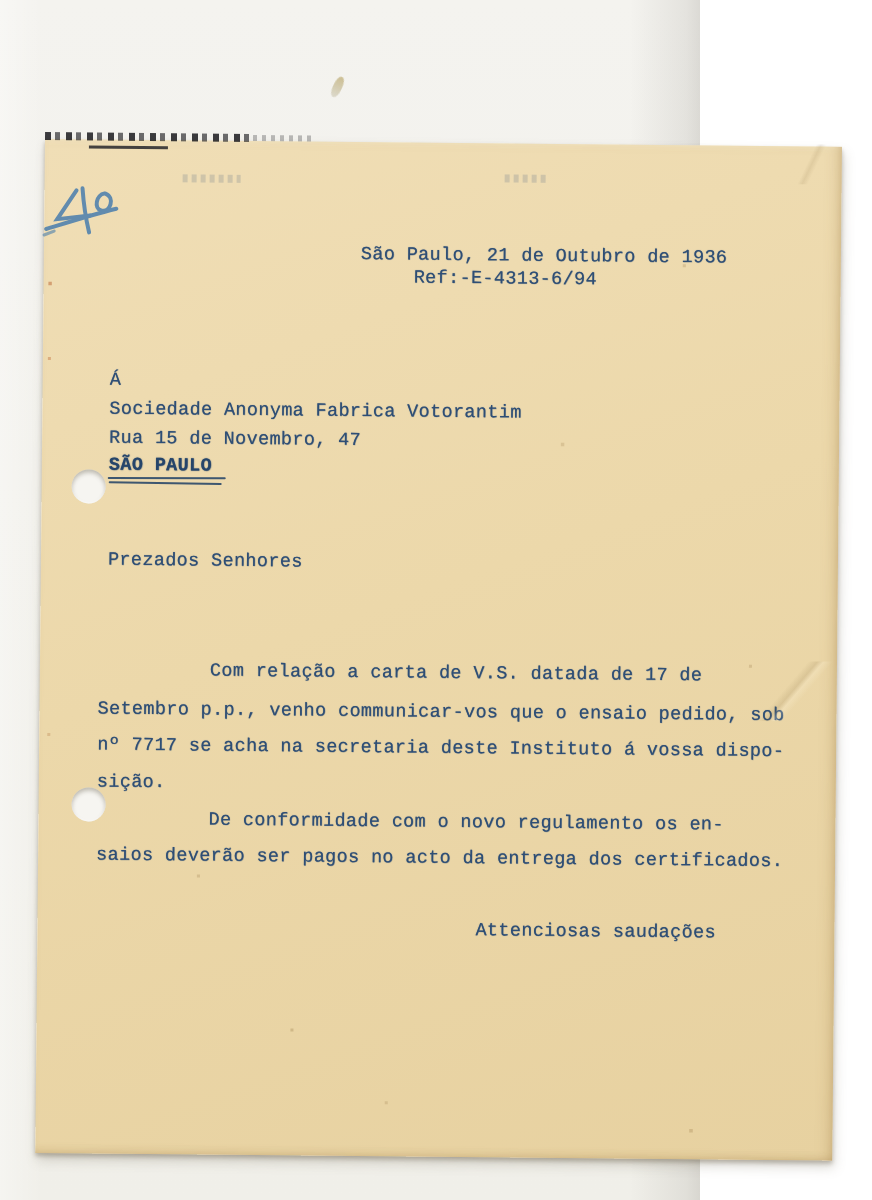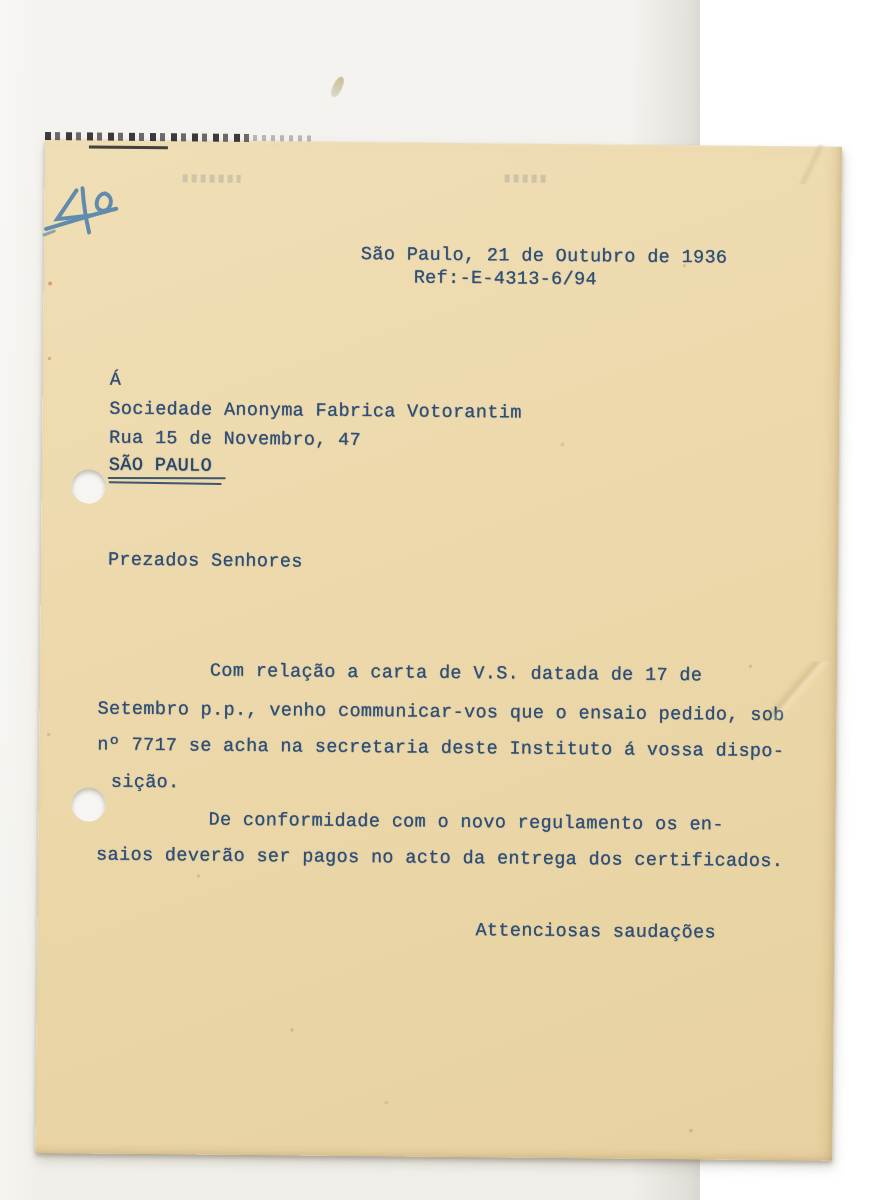--- a/index.html
+++ b/index.html
@@ -26,33 +26,33 @@
       0 3px 4px rgba(110,100,80,.40),
       2px 7px 12px rgba(120,110,90,.25);
   }
   
   .tw{
     position:absolute;white-space:pre;
     font-size:18.5px;line-height:20px;letter-spacing:.35px;
     color:#2e4e75;
     text-shadow:0 0 1px rgba(46,78,117,.55), .4px .4px .6px rgba(46,78,117,.35);
   }
-  .tw-bold{font-weight:normal;color:#26456a;
+  .tw-bold{font-weight:bold;color:#26456a;
     text-shadow:0 0 1.2px rgba(38,69,106,.7), .5px .5px .7px rgba(38,69,106,.4);}
   .pos-date{left:317px;top:103px;}
   .pos-ref{left:370px;top:126px;}
   .pos-addr0{left:67px;top:231px;}
   .pos-addr1{left:67px;top:260px;}
   .pos-addr2{left:67px;top:289px;}
   .pos-addr3{left:67px;top:316px;}
   .pos-greet{left:67px;top:411px;}
   .pos-p1l1{left:170px;top:521px;}
   .pos-p1l2{left:58px;top:560px;}
   .pos-p1l3{left:58px;top:596px;}
-  .pos-p1l4{left:72px;top:633px;}
+  .pos-p1l4{left:58px;top:633px;}
   .pos-p2l1{left:170px;top:670px;}
   .pos-p2l2{left:58px;top:706px;}
   .pos-close{left:438px;top:778px;}
   
   .ul{position:absolute;height:2px;background:#2a4869;opacity:.9;border-radius:1px;}
   .ul1{left:66px;top:337px;width:118px;transform:skewY(-.4deg);}
   .ul2{left:67px;top:342px;width:113px;transform:skewY(.3deg);}
   
   .hole{
     position:absolute;width:34px;height:34px;border-radius:50%;

